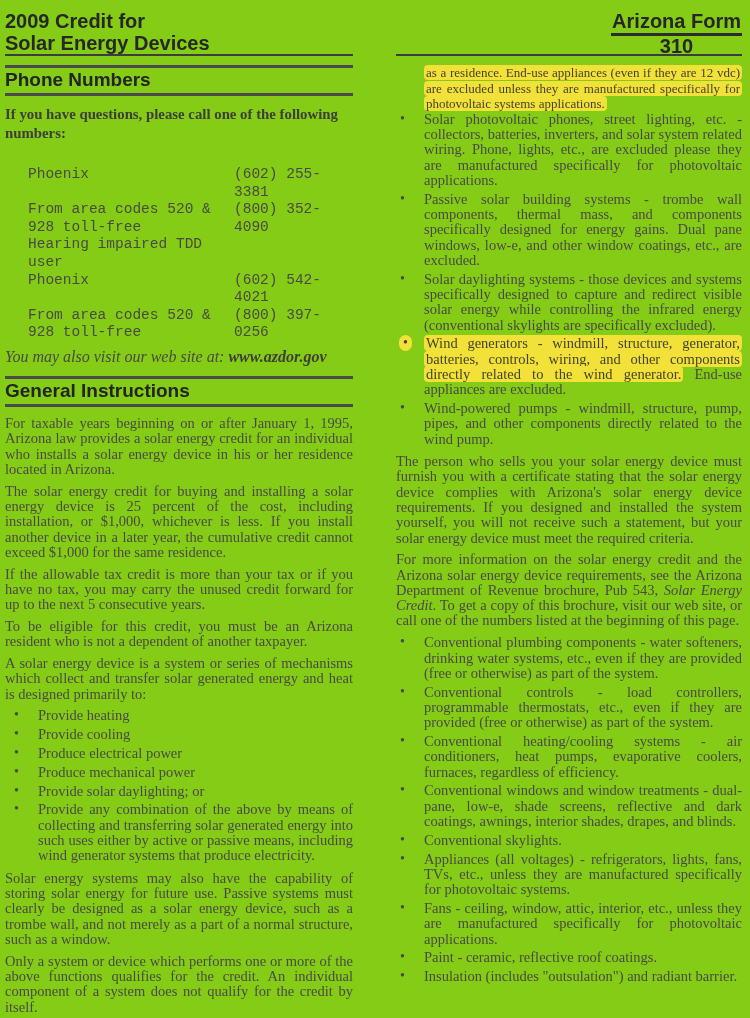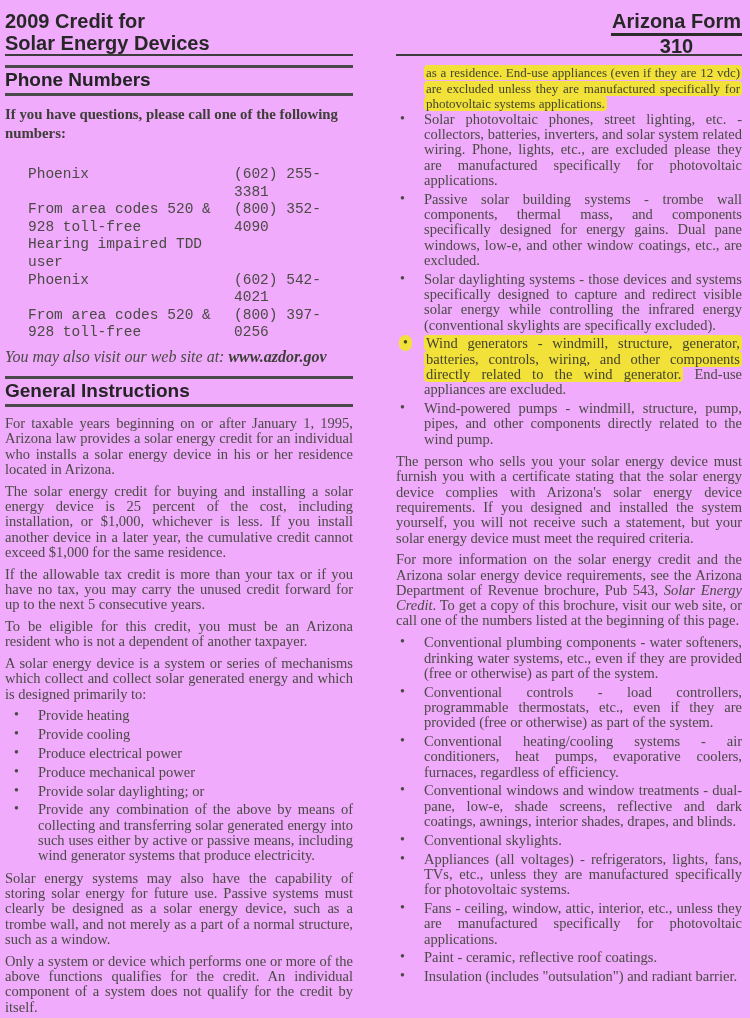--- a/index.html
+++ b/index.html
@@ -7,21 +7,21 @@
   body {
     width: 750px; height: 1018px; margin: 0;
     font-family: "Liberation Serif", serif;
     color: #4a4a44;
   }
   .page {
     width: 750px; height: 1018px;
     padding: 8px 8px 0 5px;
     display: flex;
     overflow: hidden;
-    background: #f0abfc;
+    background: #84cc16;
   }
   .col-left  { width: 348px; margin-right: 43px; flex: none; }
   .col-right { width: 346px; flex: none; }
 
   
   .col-header {
     height: 48px; border-bottom: 2px solid #3d3d3d; margin-bottom: 9px;
   }
   .doc-title {
     font-family: "Liberation Sans", sans-serif; font-weight: 700;
@@ -131,21 +131,21 @@
     <div class="site-note">
       <span>You may also visit our web site at: </span><span class="site-url">www.azdor.gov</span>
     </div>
 
     <div class="section-bar">General Instructions</div>
 
     <p class="body-p">For taxable years beginning on or after January 1, 1995, Arizona law provides a solar energy credit for an individual who installs a solar energy device in his or her residence located in Arizona.</p>
     <p class="body-p">The solar energy credit for buying and installing a solar energy device is 25 percent of the cost, including installation, or $1,000, whichever is less. If you install another device in a later year, the cumulative credit cannot exceed $1,000 for the same residence.</p>
     <p class="body-p">If the allowable tax credit is more than your tax or if you have no tax, you may carry the unused credit forward for up to the next 5 consecutive years.</p>
     <p class="body-p">To be eligible for this credit, you must be an Arizona resident who is not a dependent of another taxpayer.</p>
-    <p class="body-p">A solar energy device is a system or series of mechanisms which collect and collect solar generated energy and which is designed primarily to:</p>
+    <p class="body-p">A solar energy device is a system or series of mechanisms which collect and transfer solar generated energy and heat is designed primarily to:</p>
 
     <div class="bullets">
       <div class="bullet"><span class="marker">•</span><span>Provide heating</span></div>
       <div class="bullet"><span class="marker">•</span><span>Provide cooling</span></div>
       <div class="bullet"><span class="marker">•</span><span>Produce electrical power</span></div>
       <div class="bullet"><span class="marker">•</span><span>Produce mechanical power</span></div>
       <div class="bullet"><span class="marker">•</span><span>Provide solar daylighting; or</span></div>
       <div class="bullet"><span class="marker">•</span><span>Provide any combination of the above by means of collecting and transferring solar generated energy into such uses either by active or passive means, including wind generator systems that produce electricity.</span></div>
     </div>
 

